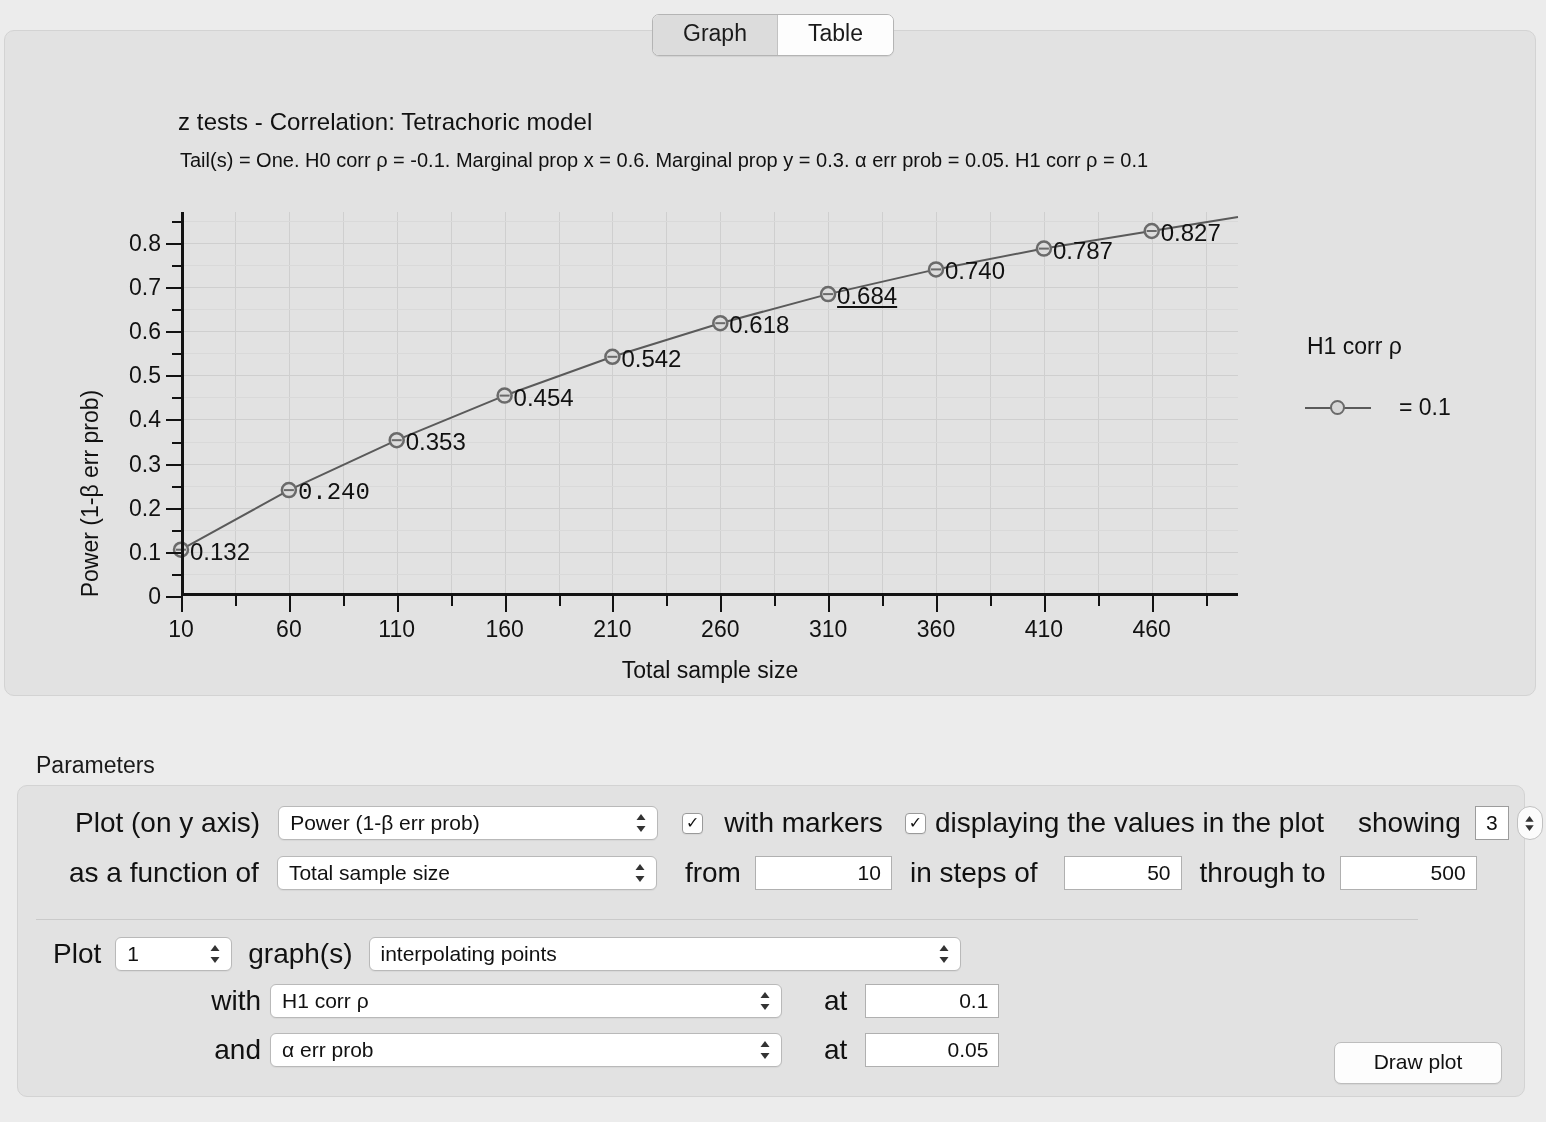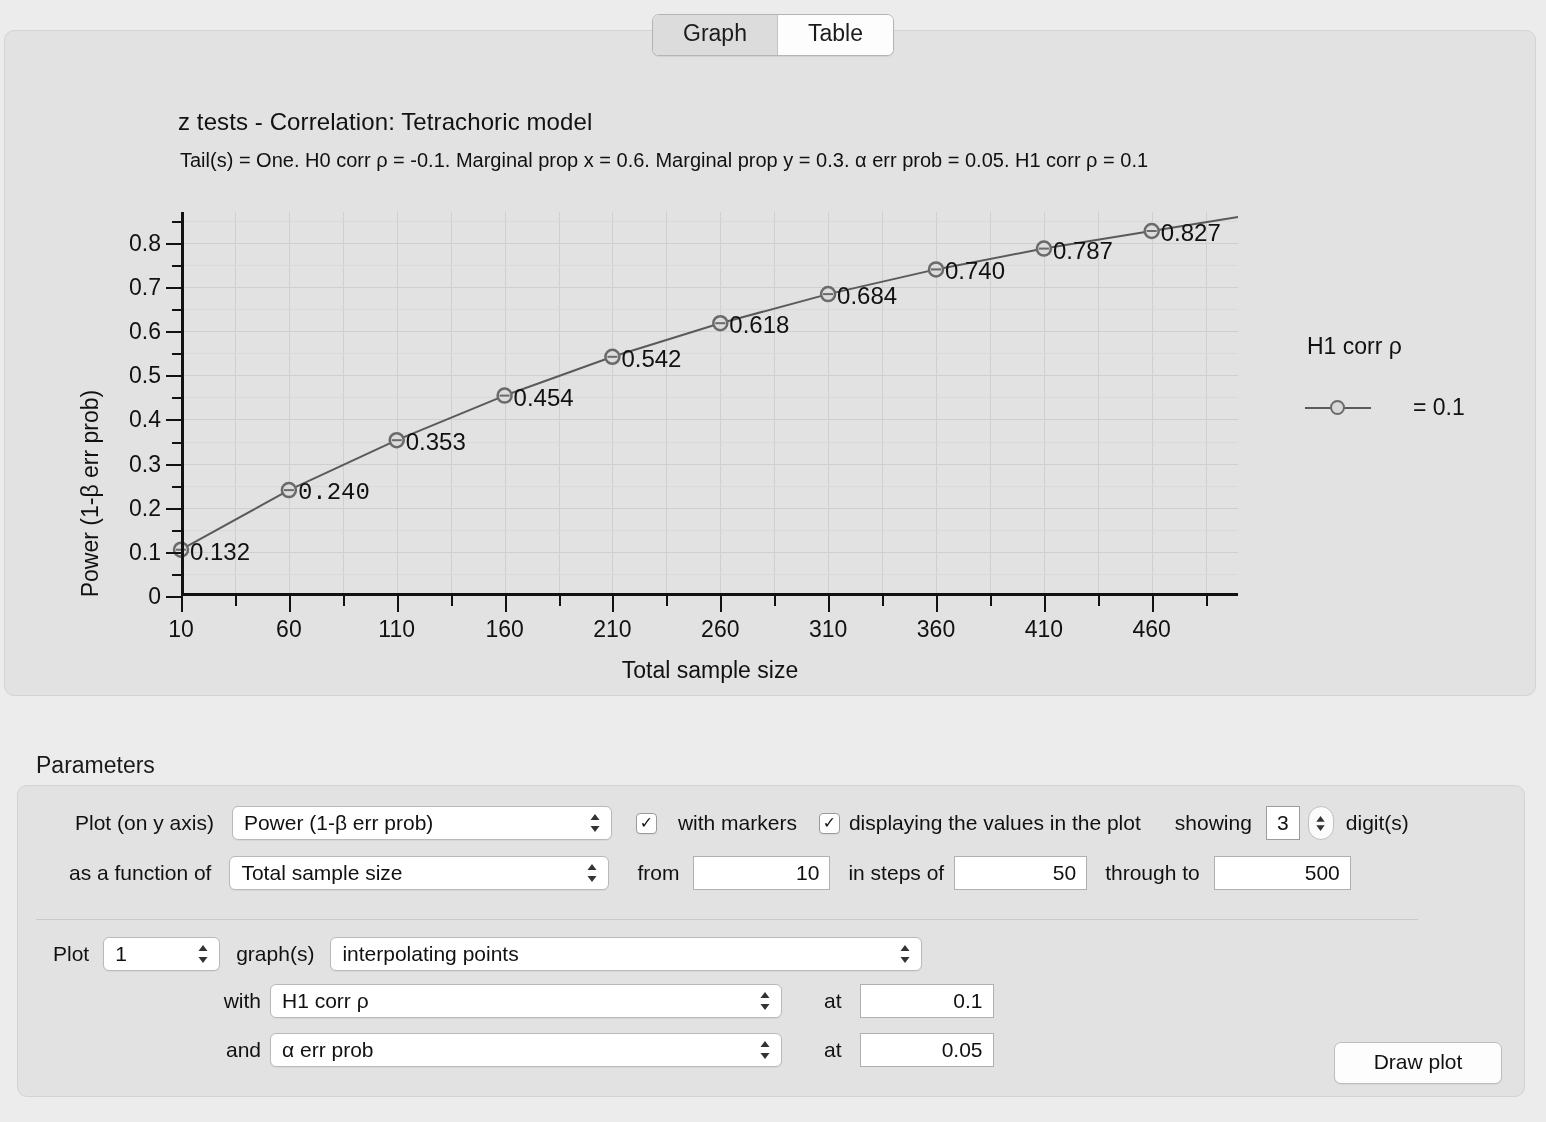--- a/index.html
+++ b/index.html
@@ -108,21 +108,21 @@
     white-space: nowrap; transform: translateY(-50%);
   }
 
   
   .legend-title {
     position: absolute; left: 1307px; top: 333px;
     font-size: 23px; color: #111;
   }
   .legend-row {
     position: absolute; left: 1305px; top: 394px;
-    display: flex; align-items: center; gap: 14px;
+    display: flex; align-items: center; gap: 0px;
   }
   .legend-line { width: 66px; height: 2px; background: #5a5a5a; position: relative; }
   .legend-marker {
     position: absolute; left: 25px; top: -7px;
     width: 15px; height: 15px; border: 2px solid #6a6a6a;
     border-radius: 50%; background: #d8d8d8;
   }
   .legend-text { font-size: 23px; color: #111; margin-left: 28px; }
 
   
@@ -135,21 +135,21 @@
     width: 1508px; height: 312px;
     background: #e2e2e2;
     border: 1px solid #d3d3d3;
     border-radius: 10px;
   }
   .divider {
     position: absolute; left: 18px; top: 133px; width: 1382px;
     height: 1px; background: #cacaca;
   }
 
-  .lbl { font-size: 21px; color: #111; white-space: nowrap; }
+  .lbl { font-size: 28px; color: #111; white-space: nowrap; }
 
   .row { position: absolute; display: flex; align-items: center; }
 
   .select {
     position: relative;
     background: #ffffff;
     border: 1px solid #b9b9b9;
     border-radius: 6px;
     height: 34px;
     display: flex; align-items: center;
@@ -352,21 +352,21 @@
       <div class="xlabel-t" style="left: 1043.9px;">410</div>
       <div class="xlabel-t" style="left: 1151.7px;">460</div>
     </div>
   <div id="ptlabels">
       <div class="pt-label" style="left: 190px; top: 551.7px;">0.132</div>
       <div class="pt-label" style="left: 297.9px; top: 492.1px; font-family: Liberation Mono, monospace;">0.240</div>
       <div class="pt-label" style="left: 405.7px; top: 442.2px;">0.353</div>
       <div class="pt-label" style="left: 513.6px; top: 397.6px;">0.454</div>
       <div class="pt-label" style="left: 621.4px; top: 358.8px;">0.542</div>
       <div class="pt-label" style="left: 729.3px; top: 325.2px;">0.618</div>
-      <div class="pt-label" style="left: 837.1px; top: 296.1px;">0.684</div>
+      <div class="pt-label" style="left: 837.1px; top: 296.1px; text-decoration: underline;">0.684</div>
       <div class="pt-label" style="left: 945px; top: 271.4px;">0.740</div>
       <div class="pt-label" style="left: 1052.9px; top: 250.6px;">0.787</div>
       <div class="pt-label" style="left: 1160.7px; top: 233px;">0.827</div>
     </div>
 
   <div class="axis-title-x">Total sample size</div>
   <div style="position:absolute;left:60px;top:210px;width:60px;height:390px;">
     <div class="axis-title-y">Power (1-β err prob)</div>
   </div>
 
@@ -424,21 +424,21 @@
             <path d="M6 2 L10.5 8 L1.5 8 Z" fill="#333"></path>
             <path d="M6 20 L10.5 14 L1.5 14 Z" fill="#333"></path>
           </svg>
       </span>
     </div>
     <span class="lbl" style="margin-left:28px;">from</span>
     <div class="input" style="width:137px; margin-left:14px;">
       <span>10</span>
     </div>
     <span class="lbl" style="margin-left:18px;">in steps of</span>
-    <div class="input" style="width:133px; margin-left:10px;">
+    <div class="input" style="width:118px; margin-left:26px;">
       <span>50</span>
     </div>
     <span class="lbl" style="margin-left:18px;">through to</span>
     <div class="input" style="width:137px; margin-left:14px;">
       <span>500</span>
     </div>
   </div>
 
   <div class="row" style="left:53px; top:937px;">
     <span class="lbl">Plot</span>

